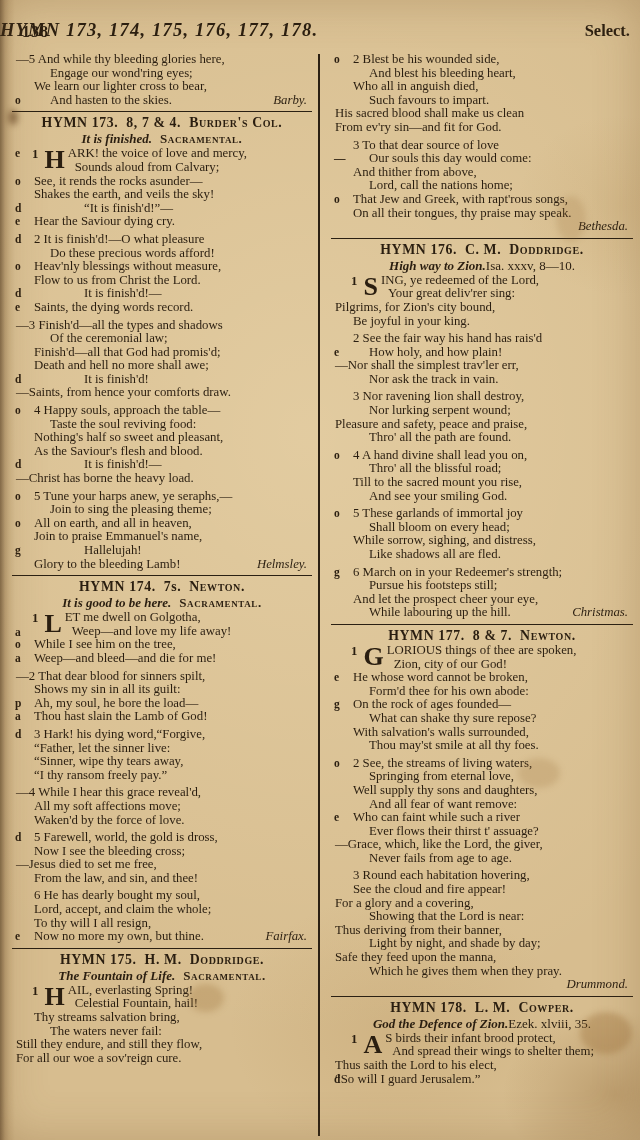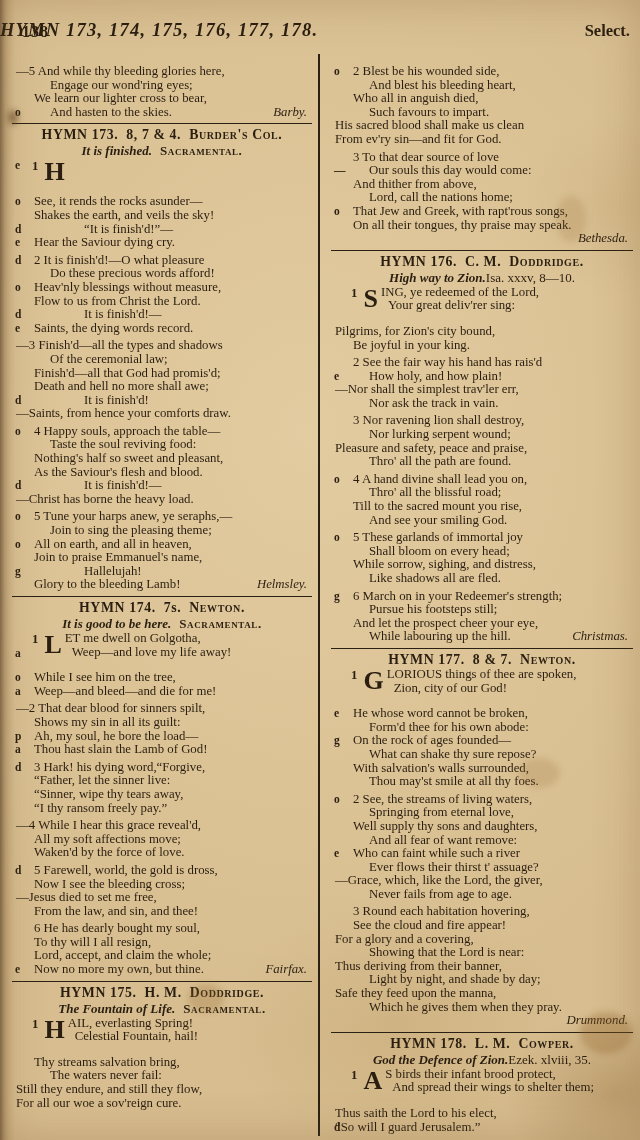--- a/index.html
+++ b/index.html
@@ -35,21 +35,21 @@
   #colR{left:331px;width:302px;}
 
   .ln{position:relative;line-height:13.6px;font-size:12.8px;white-space:nowrap;min-height:13.6px;}
   .ind0{padding-left:4px;}
   .ind1{padding-left:22px;}
   .ind2{padding-left:38px;}
   .ind3{padding-left:72px;}
   .mk{position:absolute;left:3px;top:0;font-size:11.5px;font-weight:700;}
   .attr{position:absolute;right:5px;top:0;font-style:italic;font-size:12.8px;}
   .stanza{margin-top:4px;}
-  .stanza.first{margin-top:12px;}
+  .stanza.first{margin-top:0;}
   .rule{border-top:1.7px solid #2a2013;margin:4px 0 3px;}
   .h1{text-align:center;font-weight:700;font-size:13.8px;letter-spacing:.6px;line-height:16px;white-space:nowrap;}
   .h1 .sc{font-variant:small-caps;}
   .h1 span{margin:0 4px;}
   .h2{text-align:center;font-size:13px;line-height:15px;margin-bottom:1px;white-space:nowrap;}
   .h2 .it{font-style:italic;font-weight:600;}
   .h2 .sc2{font-variant:small-caps;letter-spacing:.6px;margin-left:8px;font-weight:600;}
   .h2 .ref{margin-left:0;}
   .opening{position:relative;display:flex;align-items:flex-start;padding-left:20px;}
   .vnum{font-size:12.8px;line-height:14px;margin-right:4px;font-weight:700;}
@@ -78,20 +78,24 @@
       <div class="ln ind1"><span class="tx">We learn our lighter cross to bear,</span></div>
       <div class="ln ind2"><span class="mk">o</span><span class="tx">And hasten to the skies.</span><span class="attr">Barby.</span></div>
     </div>
     <div class="rule"></div>
     <div class="h1"><span>HYMN 173.</span><span>8, 7 &amp; 4.</span><span class="sc">Burder's Col.</span></div>
     <div class="h2"><span class="it">It is finished.</span><span class="sc2">Sacramental.</span></div>
     <div class="opening">
       <span class="mk">e</span>
       <span class="vnum">1</span>
       <span class="dcap">H</span>
+      <div>
+        <div class="ol">ARK! the voice of love and mercy,</div>
+        <div class="ol ol2">Sounds aloud from Calvary;</div>
+      </div>
     </div>
     <div class="stanza first">
       <div class="ln ind1"><span class="mk">o</span><span class="tx">See, it rends the rocks asunder—</span></div>
       <div class="ln ind1"><span class="tx">Shakes the earth, and veils the sky!</span></div>
       <div class="ln ind3"><span class="mk">d</span><span class="tx">“It is finish'd!”—</span></div>
       <div class="ln ind1"><span class="mk">e</span><span class="tx">Hear the Saviour dying cry.</span></div>
     </div>
     <div class="stanza">
       <div class="ln ind1"><span class="mk">d</span><span class="tx">2 It is finish'd!—O what pleasure</span></div>
       <div class="ln ind2"><span class="tx">Do these precious words afford!</span></div>
@@ -158,22 +162,22 @@
       <div class="ln ind1"><span class="tx">Waken'd by the force of love.</span></div>
     </div>
     <div class="stanza">
       <div class="ln ind1"><span class="mk">d</span><span class="tx">5 Farewell, world, the gold is dross,</span></div>
       <div class="ln ind1"><span class="tx">Now I see the bleeding cross;</span></div>
       <div class="ln ind0"><span class="tx">—Jesus died to set me free,</span></div>
       <div class="ln ind1"><span class="tx">From the law, and sin, and thee!</span></div>
     </div>
     <div class="stanza">
       <div class="ln ind1"><span class="tx">6 He has dearly bought my soul,</span></div>
+      <div class="ln ind1"><span class="tx">Lord, accept, and claim the whole;</span></div>
       <div class="ln ind1"><span class="tx">To thy will I all resign,</span></div>
-      <div class="ln ind1"><span class="tx">Lord, accept, and claim the whole;</span></div>
       <div class="ln ind1"><span class="mk">e</span><span class="tx">Now no more my own, but thine.</span><span class="attr">Fairfax.</span></div>
     </div>
     <div class="rule"></div>
     <div class="h1"><span>HYMN 175.</span><span>H. M.</span><span class="sc">Doddridge.</span></div>
     <div class="h2"><span class="it">The Fountain of Life.</span><span class="sc2">Sacramental.</span></div>
     <div class="opening">
       <span class="vnum">1</span>
       <span class="dcap">H</span>
       <div>
         <div class="ol">AIL, everlasting Spring!</div>

